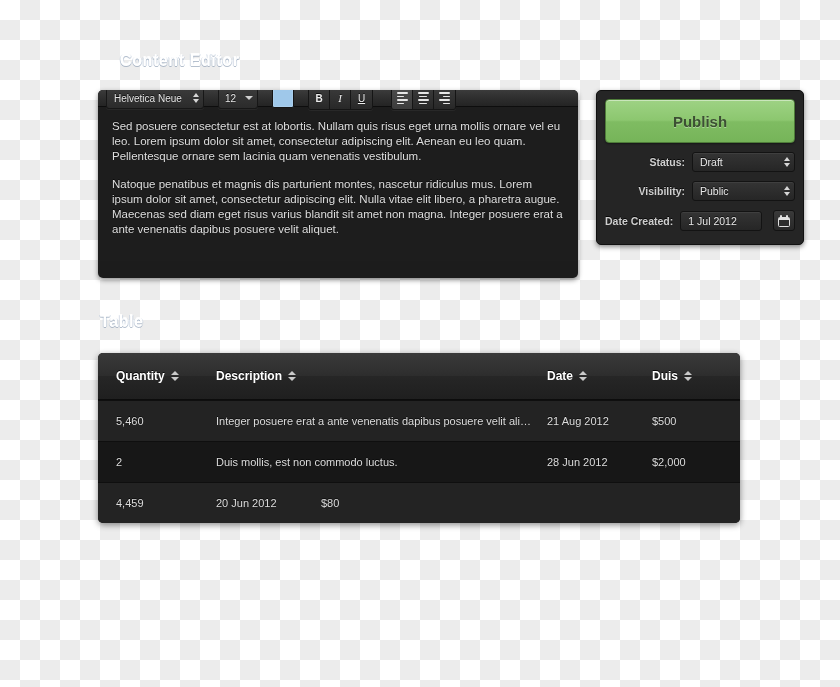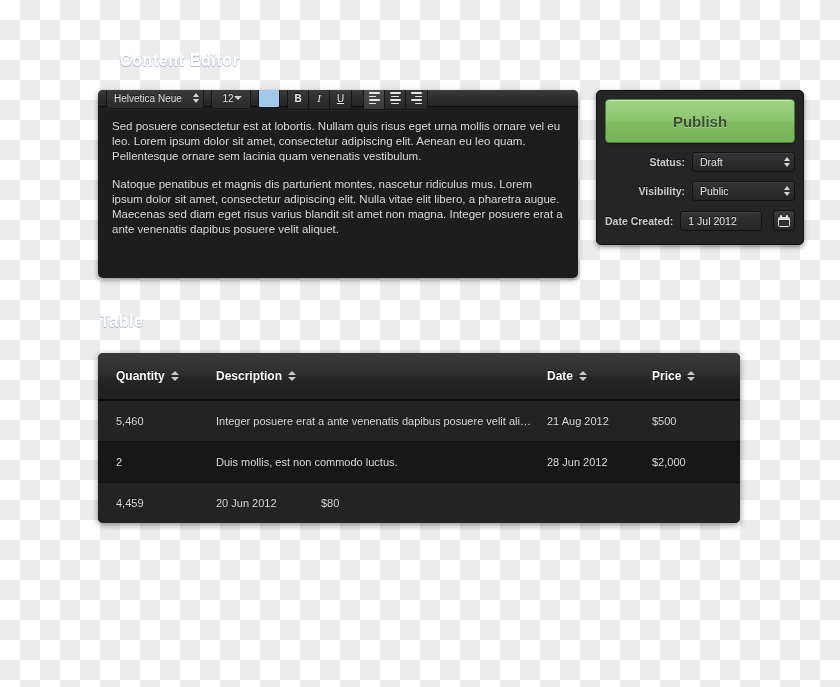--- a/index.html
+++ b/index.html
@@ -51,35 +51,35 @@
     overflow: hidden;
   }
 
   #editor-toolbar {
     height: 17px;
     background: linear-gradient(to bottom, #3b3b3b 0%, #2e2e2e 50%, #242424 100%);
     border-bottom: 1px solid #0d0d0d;
     display: flex;
     align-items: center;
     padding: 0 8px;
-    gap: 7px;
+    gap: 14px;
   }
 
   .tb-field {
     height: 21px;
     background: linear-gradient(to bottom, #3a3a3a, #2b2b2b);
     border: 1px solid #171717;
     border-radius: 3px;
     display: flex;
     align-items: center;
     box-shadow: inset 0 1px 0 rgba(255,255,255,0.07), 0 1px 0 rgba(255,255,255,0.05);
   }
 
   #font-family-select { width: 98px; padding: 0 4px 0 7px; justify-content: space-between; }
-  #font-size-select   { width: 40px; padding: 0 4px 0 6px; justify-content: center; }
+  #font-size-select   { width: 40px; padding: 0 4px 0 6px; justify-content: space-between; }
 
   .tb-label {
     font-size: 10px;
     color: #e2e2e2;
     white-space: nowrap;
     text-shadow: 0 -1px 0 rgba(0,0,0,0.7);
   }
 
   .stepper {
     display: flex;
@@ -447,21 +447,21 @@
         </span>
     </div>
     <div class="th col-date">
       <span>Date</span>
       <span class="sort-arrows">
           <i class="up"></i>
           <i class="down"></i>
         </span>
     </div>
     <div class="th col-price">
-      <span>Price</span>
+      <span>Duis</span>
       <span class="sort-arrows">
           <i class="up"></i>
           <i class="down"></i>
         </span>
     </div>
   </div>
 
   <div class="table-row odd">
     <div class="td col-qty">5,460</div>
     <div class="td col-desc">Integer posuere erat a ante venenatis dapibus posuere velit aliquet.</div>

